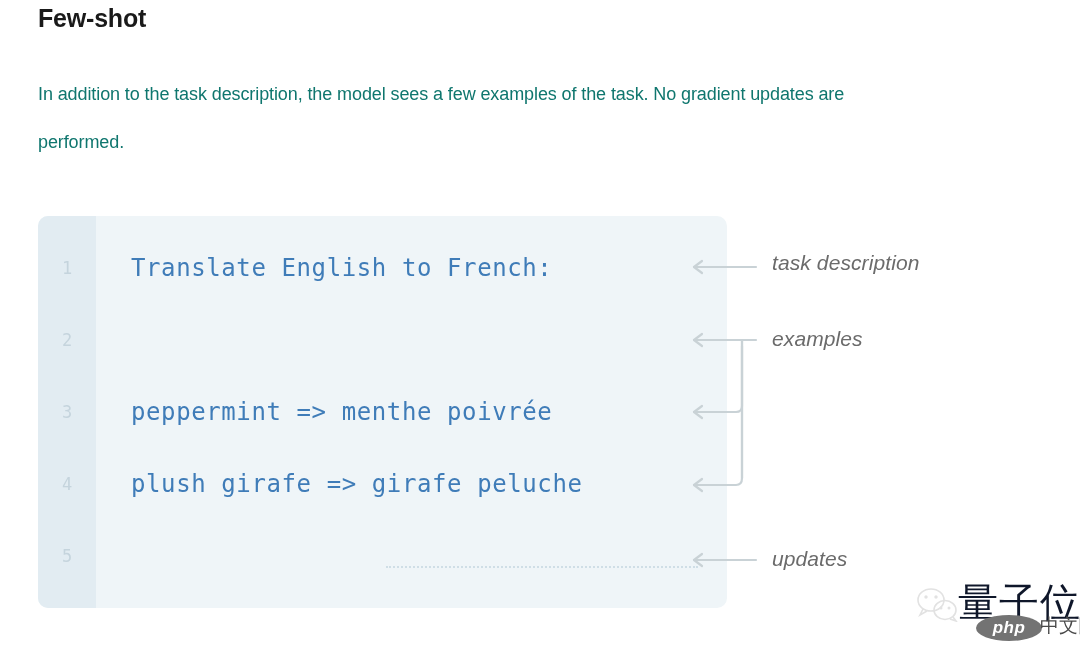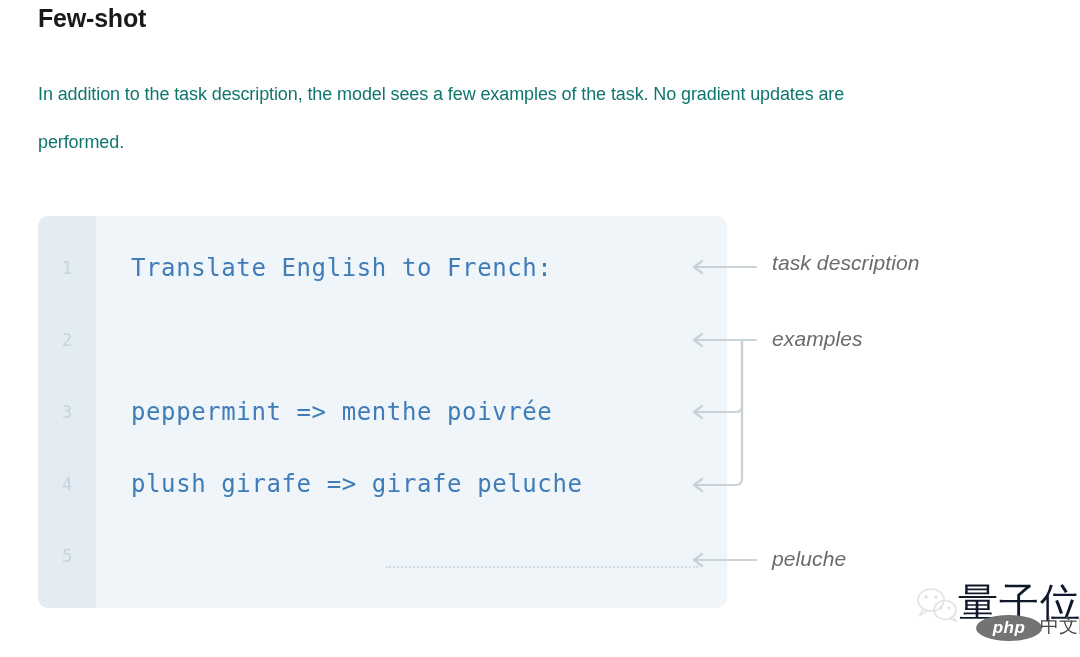--- a/index.html
+++ b/index.html
@@ -221,21 +221,21 @@
     <path d="M 702 406 L 694 412 L 702 418"></path>
     <path d="M 702 479 L 694 485 L 702 491"></path>
 
     <path d="M 756 560 L 694 560"></path>
     <path d="M 702 554 L 694 560 L 702 566"></path>
   </g>
 </svg>
 
 <div class="anno-label anno-task">task description</div>
 <div class="anno-label anno-exmp">examples</div>
-<div class="anno-label anno-prompt">peluche</div>
+<div class="anno-label anno-prompt">updates</div>
 
 <div class="watermark">
   <svg class="wm-wechat" width="42" height="34" viewBox="0 0 42 34">
     <g fill="none" stroke="#e2e2e2" stroke-width="1.6">
       <ellipse cx="15" cy="12" rx="13" ry="11"></ellipse>
       <path d="M 7 21 L 4 27 L 11 23"></path>
       <ellipse cx="29" cy="22" rx="11" ry="9.5"></ellipse>
       <path d="M 37 29 L 40 33 L 34 31"></path>
     </g>
     <g fill="#e2e2e2">

